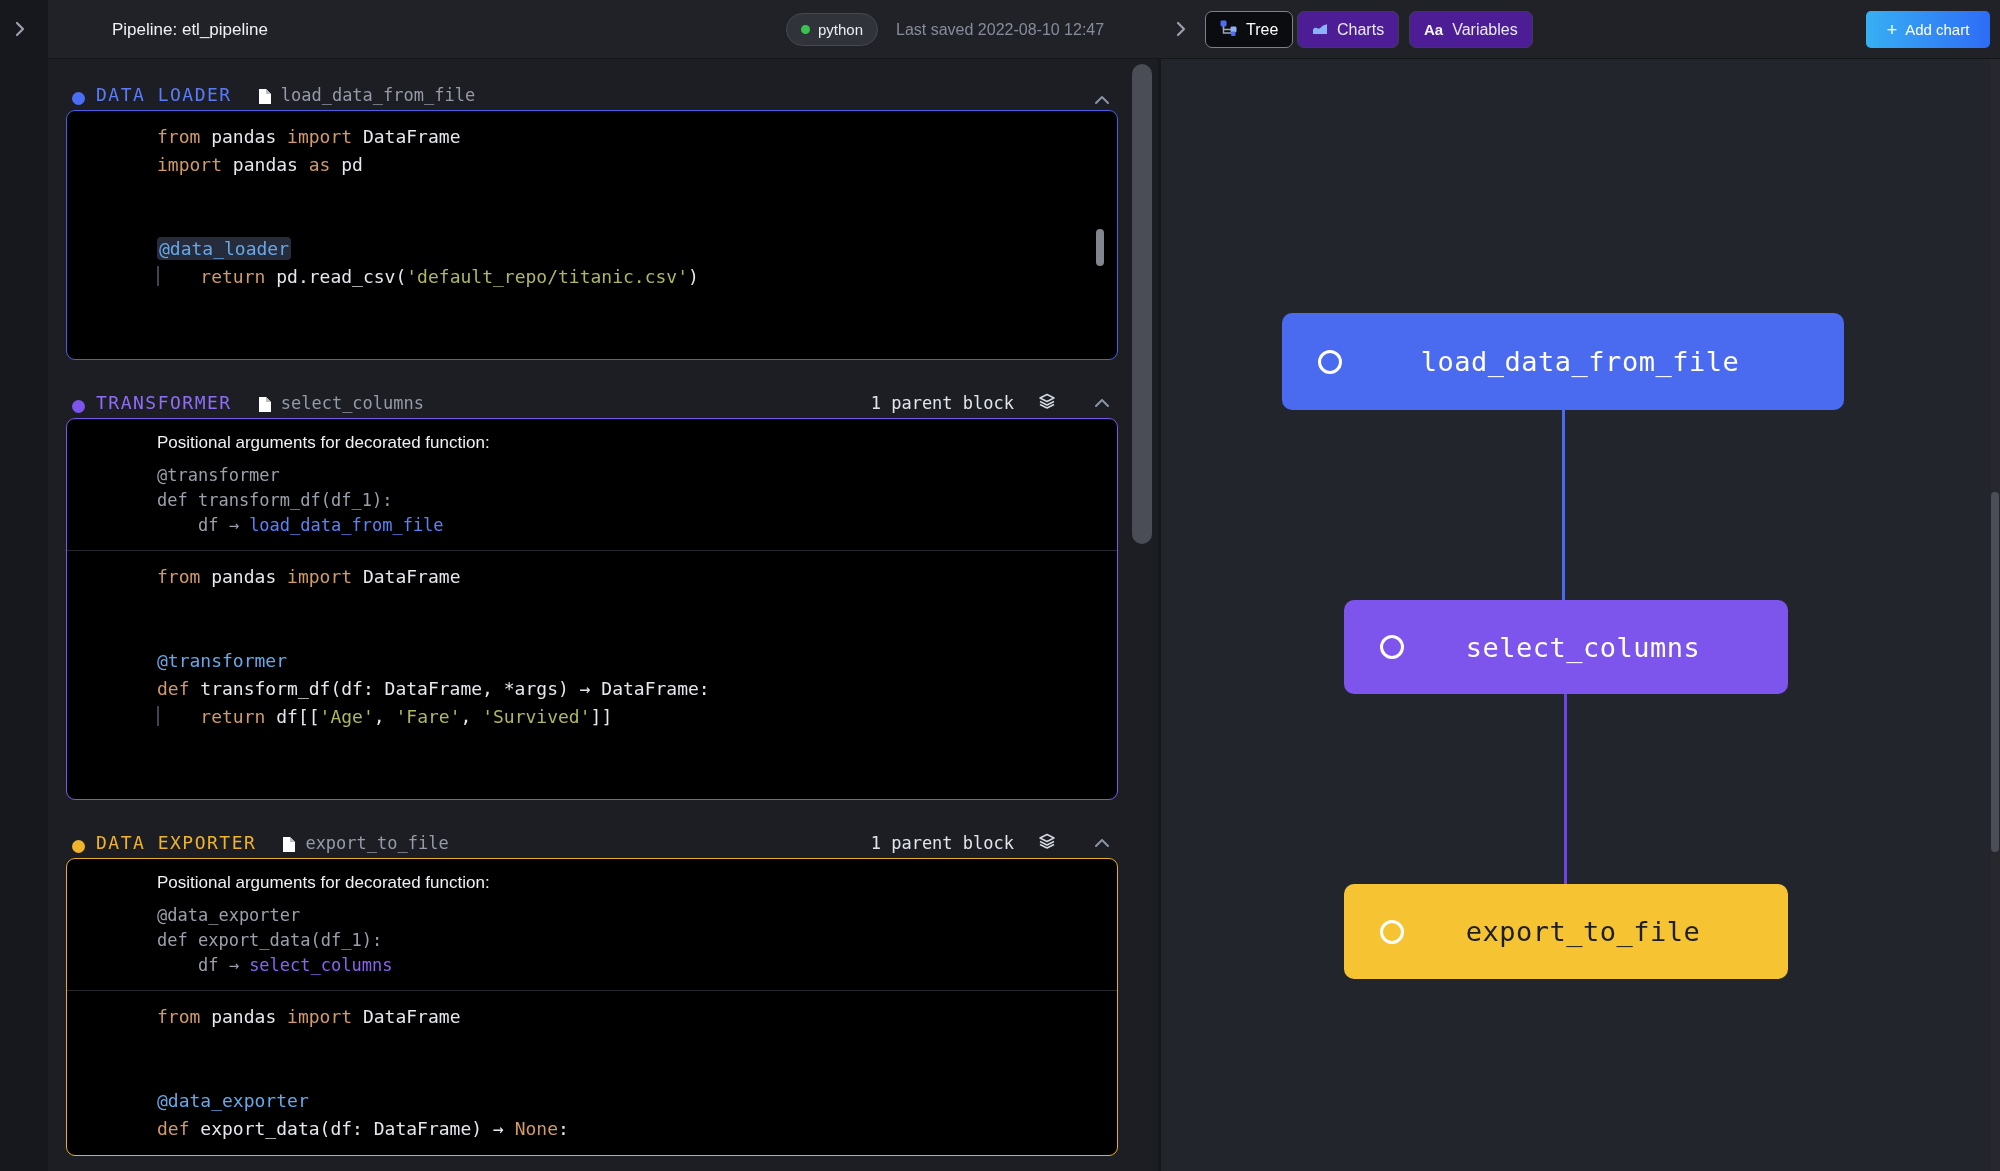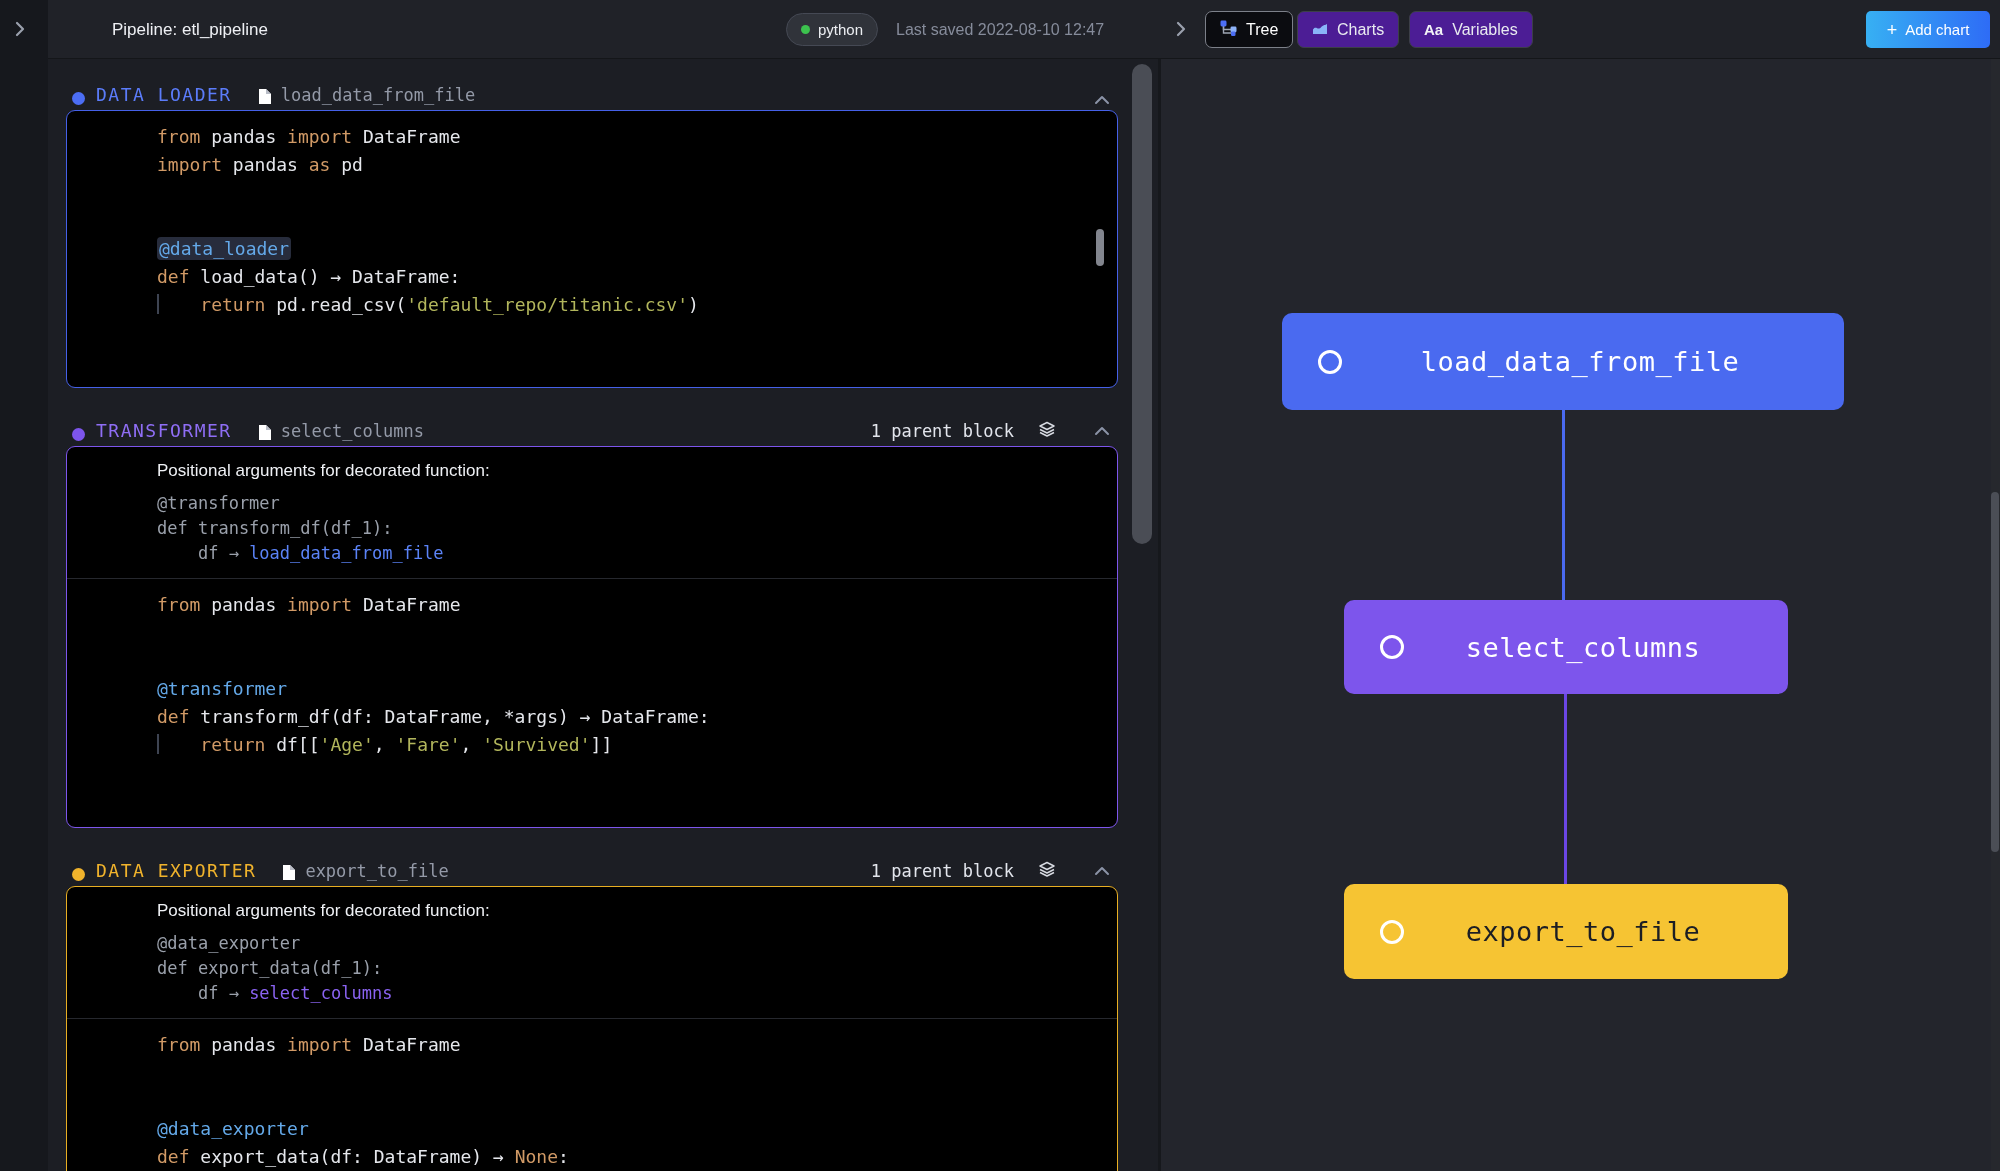--- a/index.html
+++ b/index.html
@@ -176,21 +176,20 @@
           </span>
         </div>
       </div>
       <div class="code-frame" style="border-color: rgb(69, 96, 232);">
         <div class="code-area">
           <div class="cl"><span class="seg kw">from</span><span class="seg pl"> pandas </span><span class="seg kw">import</span><span class="seg pl"> DataFrame</span></div>
           <div class="cl"><span class="seg kw">import</span><span class="seg pl"> pandas </span><span class="seg kw">as</span><span class="seg pl"> pd</span></div>
           <div class="cl">&nbsp;</div>
           <div class="cl">&nbsp;</div>
           <div class="cl"><span class="seg dec hl">@data_loader</span></div>
-          <div class="cl"><span class="seg kw">def</span><span class="seg pl"> load_data() → DataFrame:</span></div>
           <div class="cl"><span class="seg guide"></span><span class="seg pl">    </span><span class="seg kw">return</span><span class="seg pl"> pd.read_csv(</span><span class="seg str">'default_repo/titanic.csv'</span><span class="seg pl">)</span></div>
           <div class="cl">&nbsp;</div>
           <div class="cl">&nbsp;</div>
         </div>
         <div class="code-scroll-thumb"></div>
       </div>
     </section>
     <section class="block">
       <div class="block-header">
         <span class="dot" style="background: rgb(125, 85, 236);"></span>

